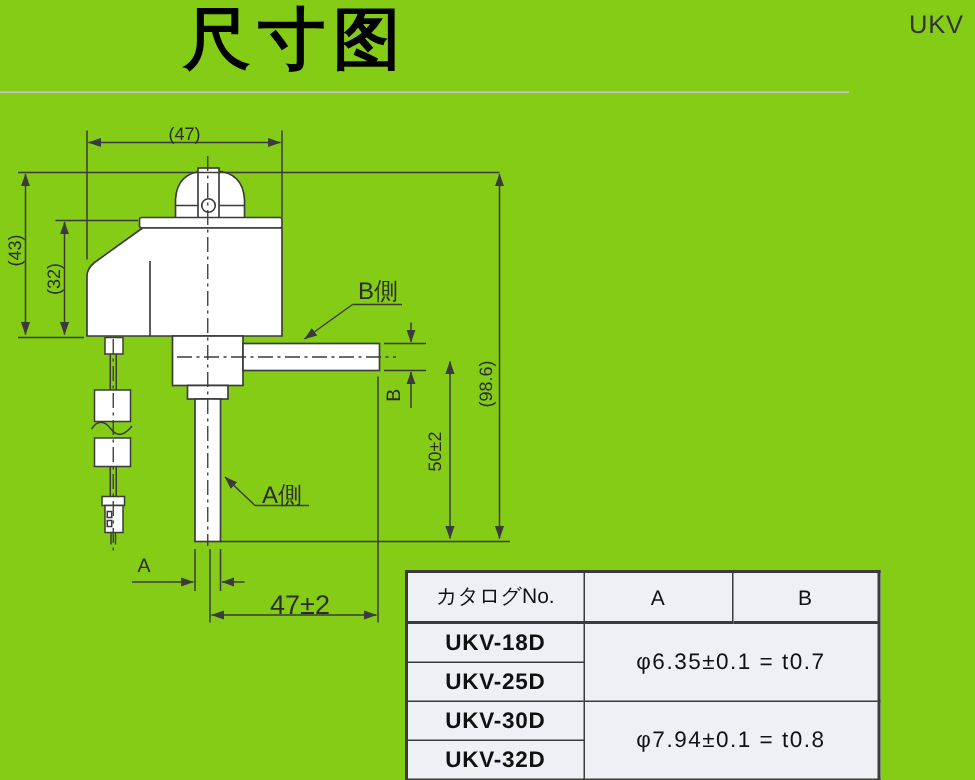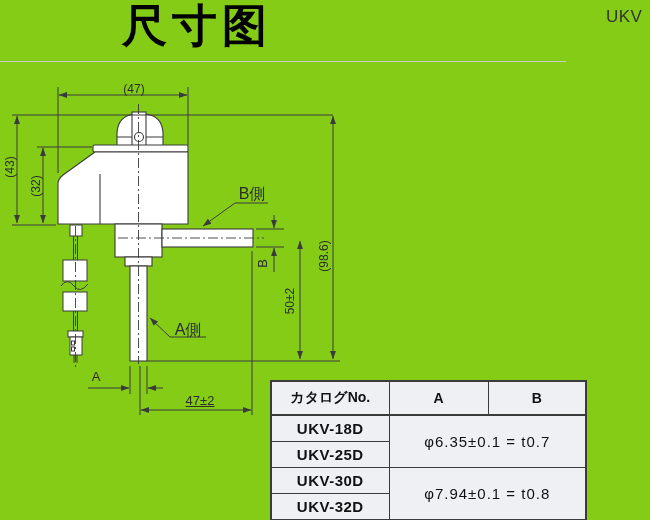--- a/index.html
+++ b/index.html
@@ -10,21 +10,21 @@
   .brand{position:absolute;left:606px;top:7px;font-size:17px;color:#333;letter-spacing:0.5px;}
   .divider{position:absolute;left:0;top:61px;width:566px;height:1px;background:#c9c9c9;}
   .draw-svg{position:absolute;left:0;top:0;}
   .dimlbl{position:absolute;font-size:12px;color:#2c2c2c;text-align:center;white-space:nowrap;}
   .vlabel{transform:rotate(-90deg);}
   .side-lbl{font-size:16px;}
   .spec{position:absolute;left:270px;top:380px;width:317px;border-collapse:collapse;
         background:#eef0f4;border:2px solid #3b3b3b;table-layout:fixed;}
   .spec th,.spec td{border:1px solid #3b3b3b;text-align:center;vertical-align:middle;
         padding:0;color:#111;overflow:hidden;}
-  .spec thead th{height:32px;font-size:14px;font-weight:bold;border-bottom:2px solid #3b3b3b;margin-top:29px;}
+  .spec thead th{height:32px;font-size:14px;font-weight:normal;border-bottom:2px solid #3b3b3b;margin-top:29px;}
   .spec td{height:25px;font-size:15px;font-weight:bold;letter-spacing:0.5px;}
   .spec td.val{font-size:15px;font-weight:normal;letter-spacing:1px;}
   .c1{width:118px;} .c2{width:99px;} .c3{width:98px;}
 </style>
 </head>
 <body>
 
 <div class="page">
 
   <div class="title">尺寸图</div>
@@ -115,30 +115,30 @@
       <line x1="163" y1="388" x2="148" y2="388" marker-end="url(#arr)"></line>
       <line x1="130" y1="366" x2="130" y2="394"></line>
       <line x1="147" y1="366" x2="147" y2="394"></line>
 
       <line x1="141" y1="410" x2="251" y2="410" marker-start="url(#arr)" marker-end="url(#arr)"></line>
       <line x1="140" y1="366" x2="140" y2="415"></line>
       <line x1="252" y1="251" x2="252" y2="415"></line>
     </g>
   </svg>
 
-  <div class="dimlbl" style="left:111px;top:82px;width:46px;">(47)</div>
+  <div class="dimlbl" style="left:100px;top:82px;width:46px;">(47)</div>
   <div class="dimlbl vlabel" style="left:-12px;top:160px;width:44px;">(43)</div>
   <div class="dimlbl vlabel" style="left:14px;top:179px;width:44px;">(32)</div>
   <div class="dimlbl vlabel" style="left:294px;top:249px;width:60px;">(98.6)</div>
   <div class="dimlbl vlabel" style="left:260px;top:294px;width:60px;">50±2</div>
   <div class="dimlbl vlabel" style="left:247px;top:256px;width:30px;font-size:13px;">B</div>
   <div class="dimlbl side-lbl" style="left:232px;top:184px;width:40px;">B側</div>
   <div class="dimlbl side-lbl" style="left:168px;top:320px;width:40px;">A側</div>
   <div class="dimlbl" style="left:88px;top:369px;width:16px;font-size:13px;">A</div>
-  <div class="dimlbl" style="left:168px;top:393px;width:64px;font-size:13px;text-decoration:underline;">47±2</div>
+  <div class="dimlbl" style="left:168px;top:393px;width:64px;font-size:18px;">47±2</div>
 
   <table class="spec">
     <colgroup>
         <col class="c1">
         <col class="c2">
         <col class="c3">
       </colgroup>
     <thead>
       <tr>
         <th>カタログNo.</th>

